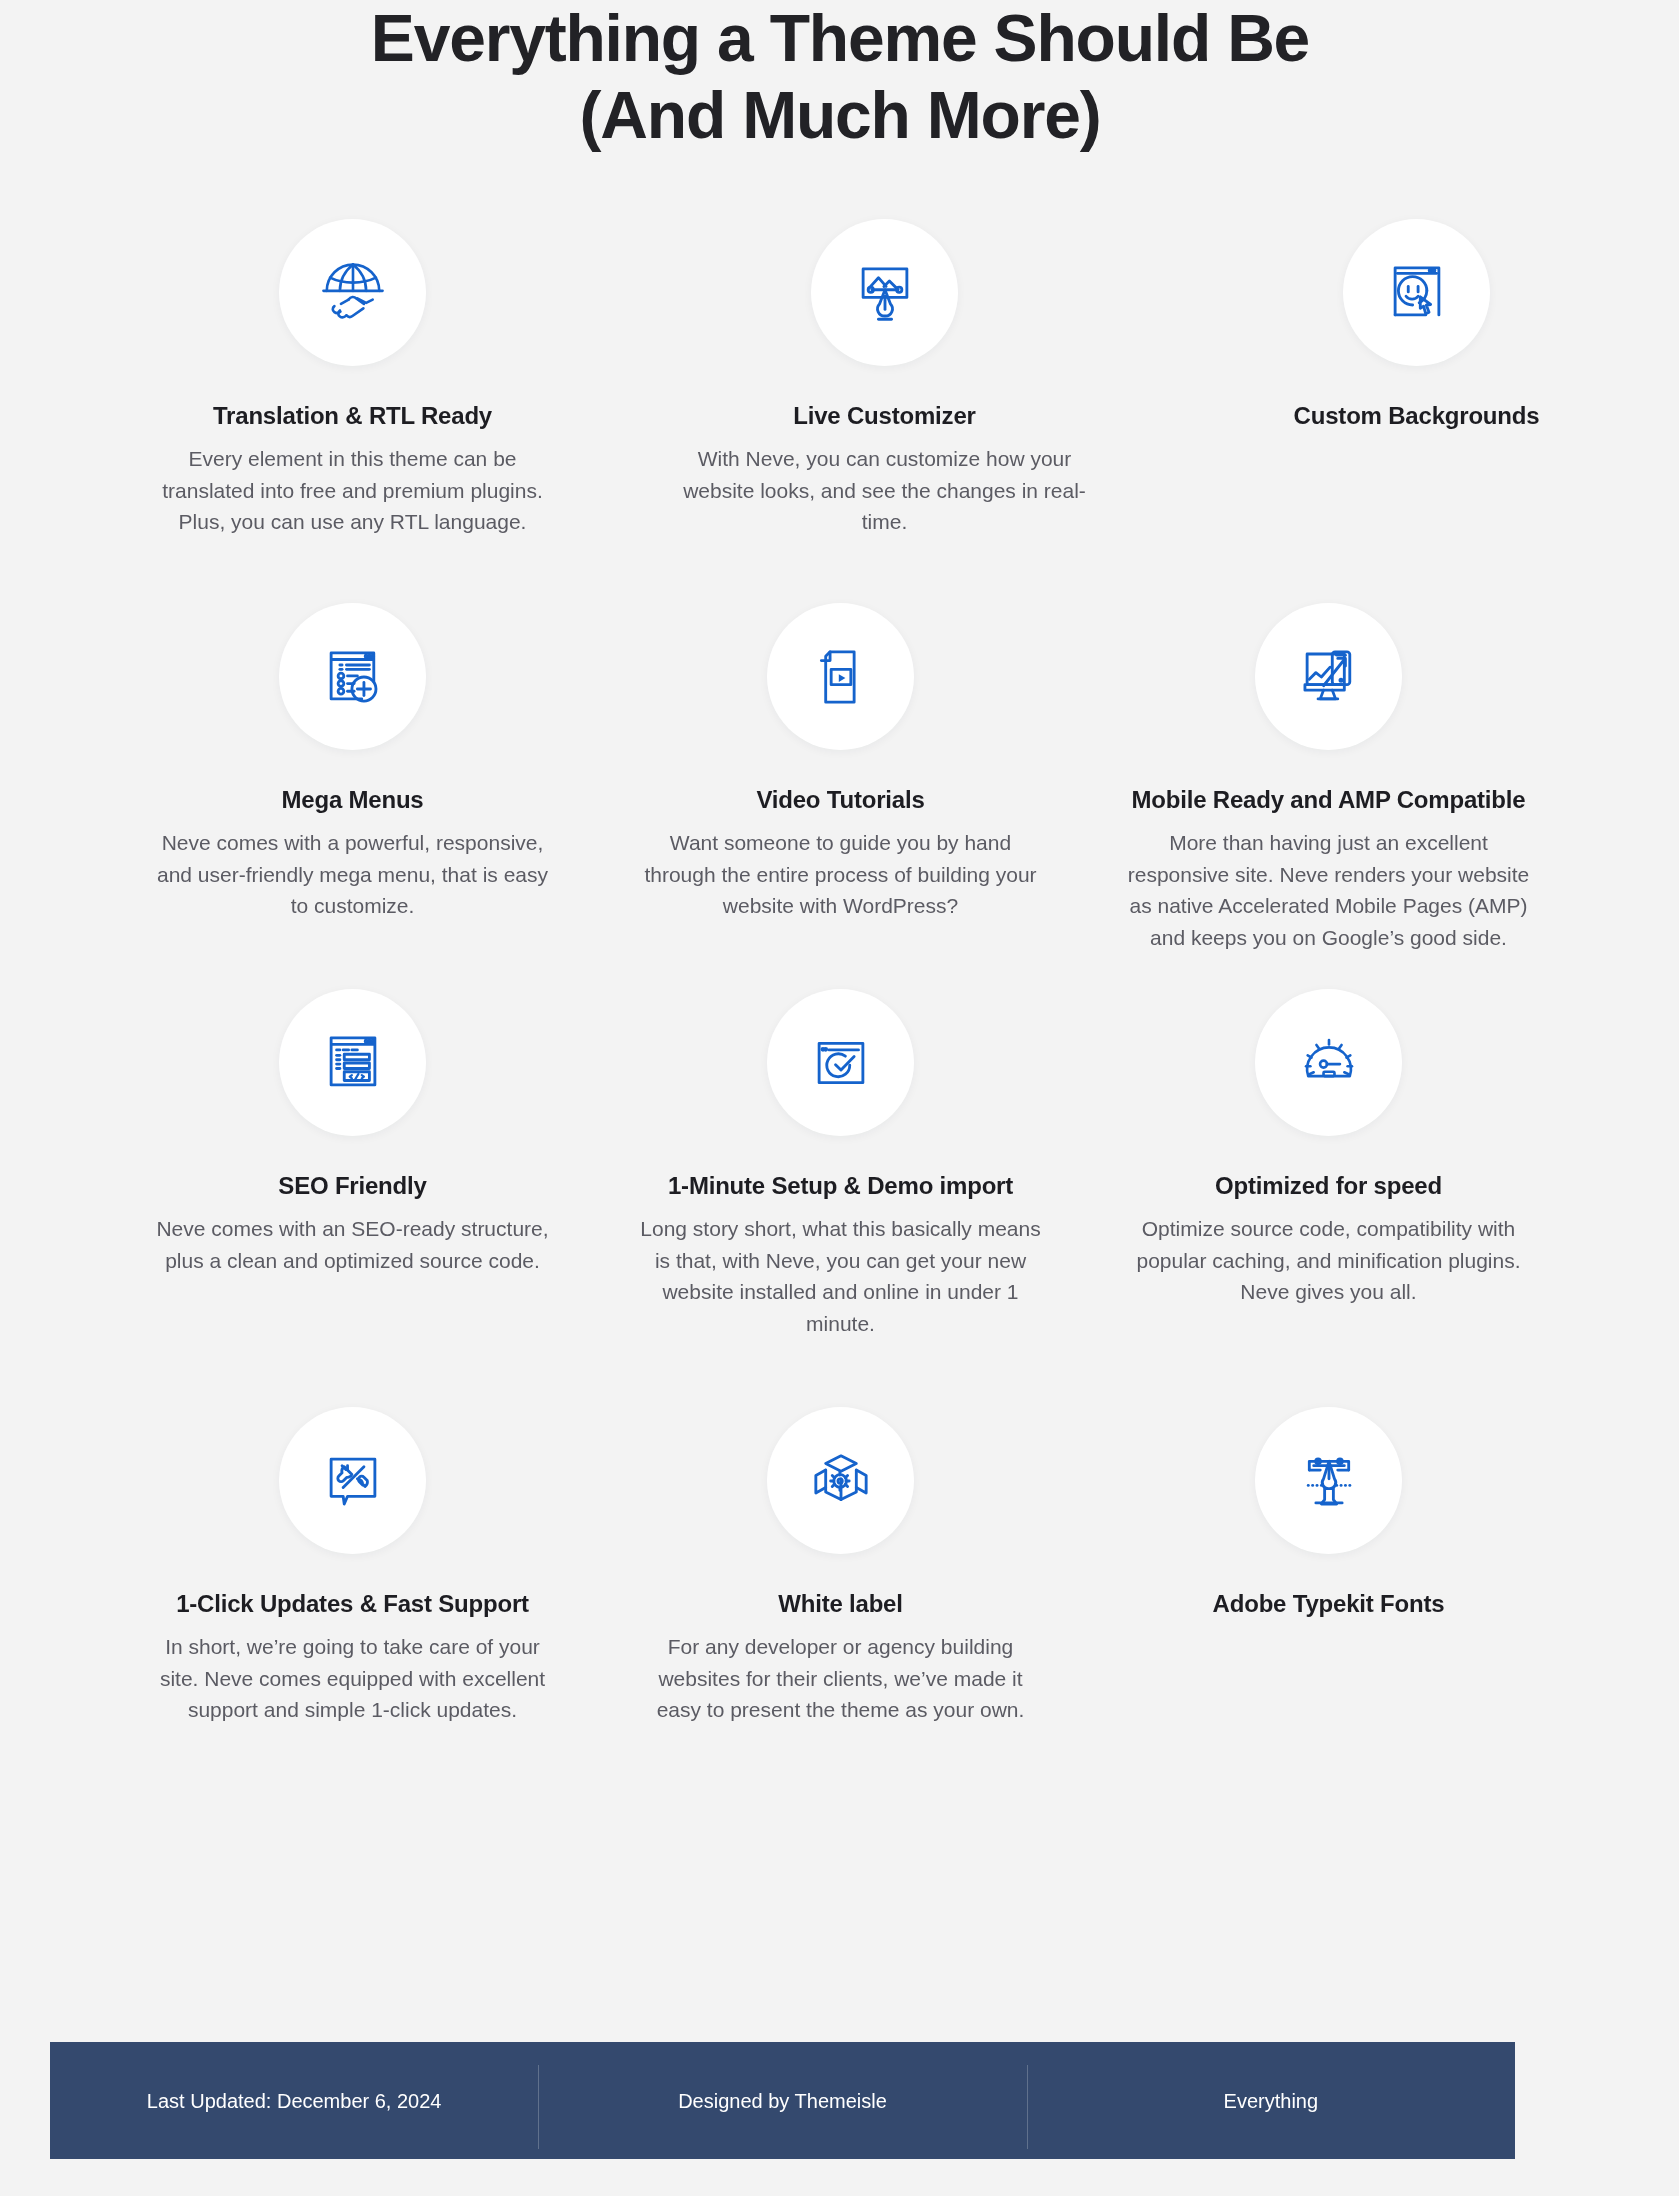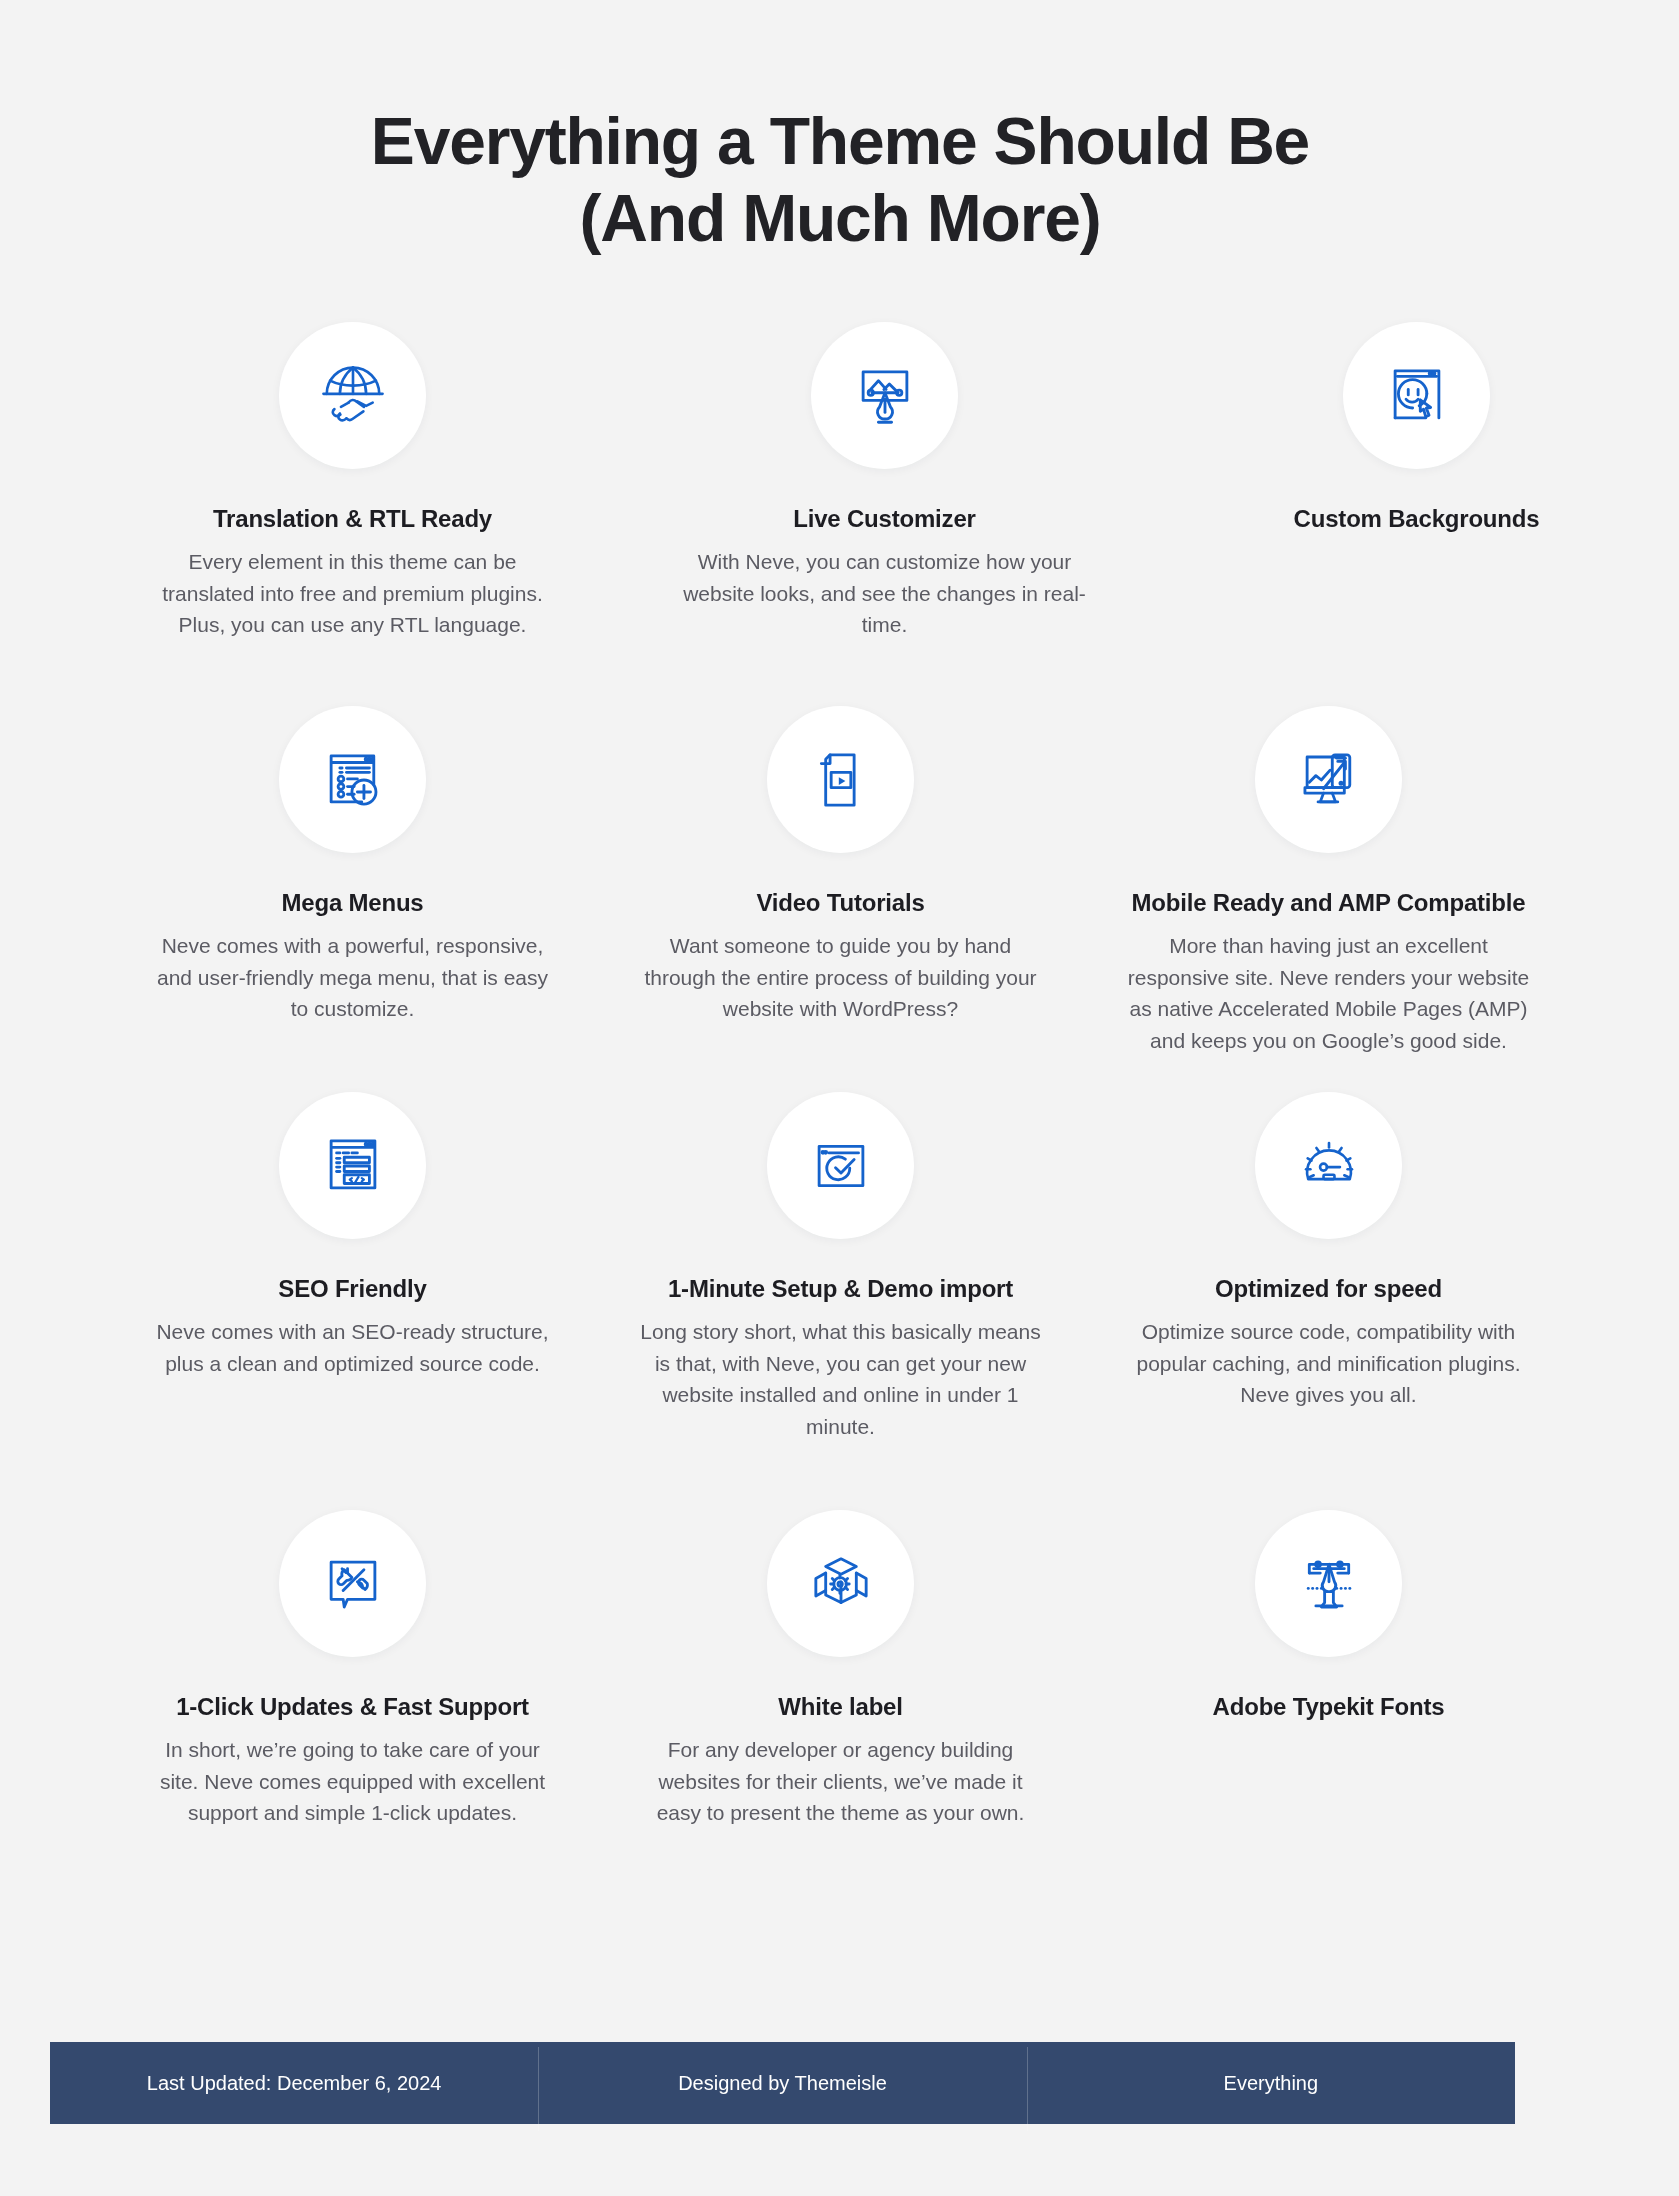--- a/index.html
+++ b/index.html
@@ -15,21 +15,20 @@
   .page {
     position: relative;
     width: 1680px;
     height: 2197px;
     background: #f3f3f3;
     overflow: hidden;
   }
 
   
   .heading {
-    padding-top: 103px;
     text-align: center;
     color: #222226;
     font-size: 66px;
     font-weight: 700;
     line-height: 1.16;
     letter-spacing: -1.2px;
   }
   .heading .line { display: block; }
 
   .feature {
@@ -84,21 +83,21 @@
   .grid-row.r2 { min-height: 386px; }
   .grid-row.r3 { min-height: 418px; }
   .grid-row.r4 { min-height: 299px; }
 
   
   .footer {
     position: absolute;
     left: 50px;
     top: 2042px;
     width: 1465px;
-    height: 82px;
+    height: 117px;
     background: #34496e;
     display: grid;
     grid-template-columns: repeat(3, 1fr);
     align-items: center;
   }
   .footer-cell {
     text-align: center;
     color: #ffffff;
     font-size: 20px;
     line-height: 1.4;

